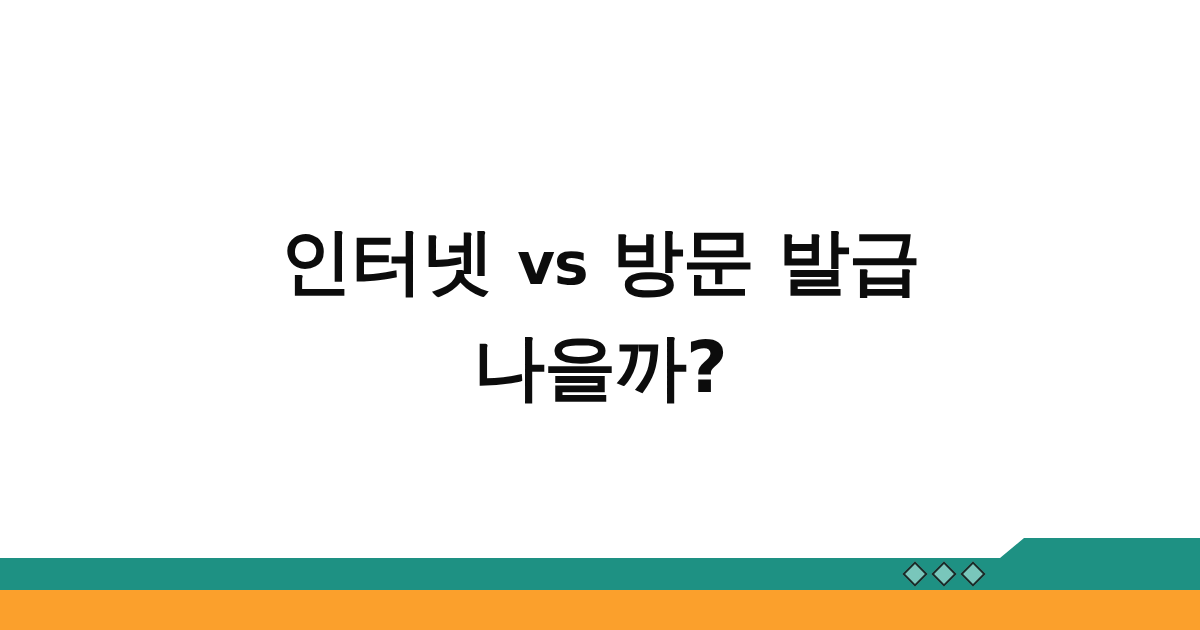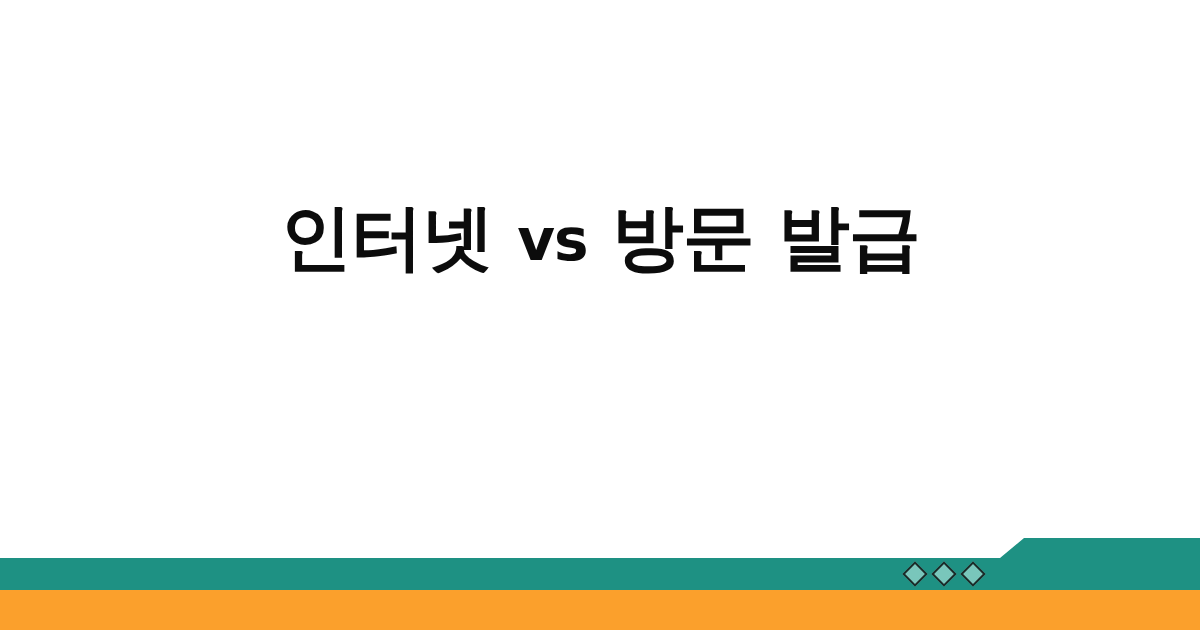--- a/index.html
+++ b/index.html
@@ -30,20 +30,21 @@
   .title-line {
     display: block;
     color: #0c0c0c;
     font-family: "DejaVu Sans", "Liberation Sans", sans-serif;
     font-weight: 700;
     font-size: 72px;
     letter-spacing: -1px;
     height: 82px;
     line-height: 82px;
     white-space: nowrap;
+    margin-top: 24px;
   }
 
   .title-line .latin {
     font-size: 58px;
     letter-spacing: -1px;
     vertical-align: 2px;
   }
 
   
   #band-teal {
@@ -96,20 +97,21 @@
 </head>
 <body>
 
 <div id="canvas">
 
   <div id="title-block">
 
     <span class="title-line"><span>인터넷 </span><span class="latin">vs</span><span> 방문 발급</span></span>
 
 
+    <span class="title-line">나을까?</span>
 
   </div>
 
   <div id="band-teal"></div>
 
   <div id="diamond-group">
     <span class="diamond"></span>
     <span class="diamond"></span>
     <span class="diamond"></span>
   </div>

